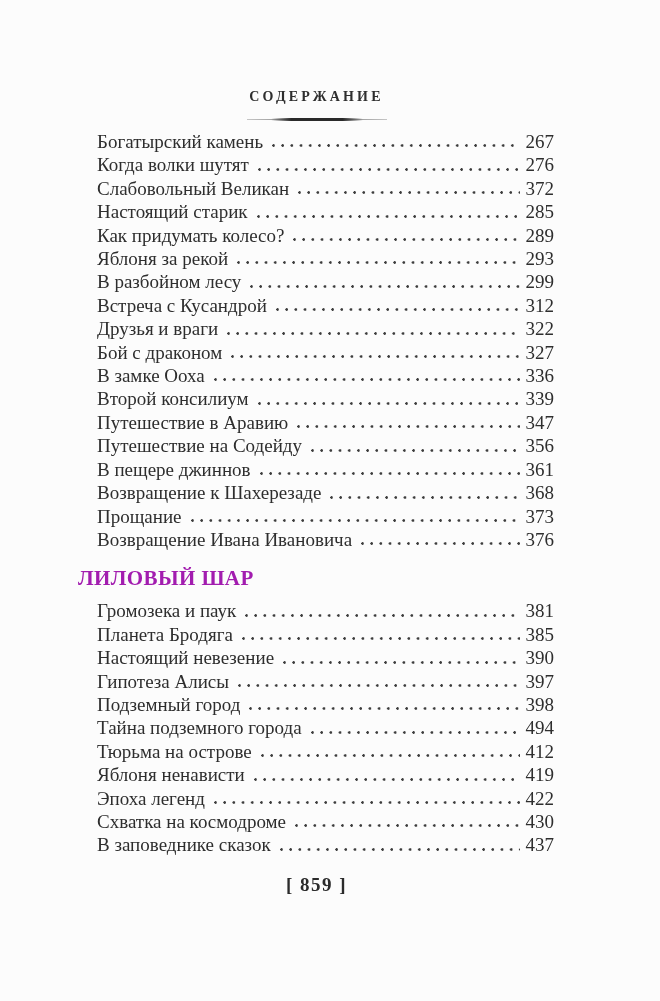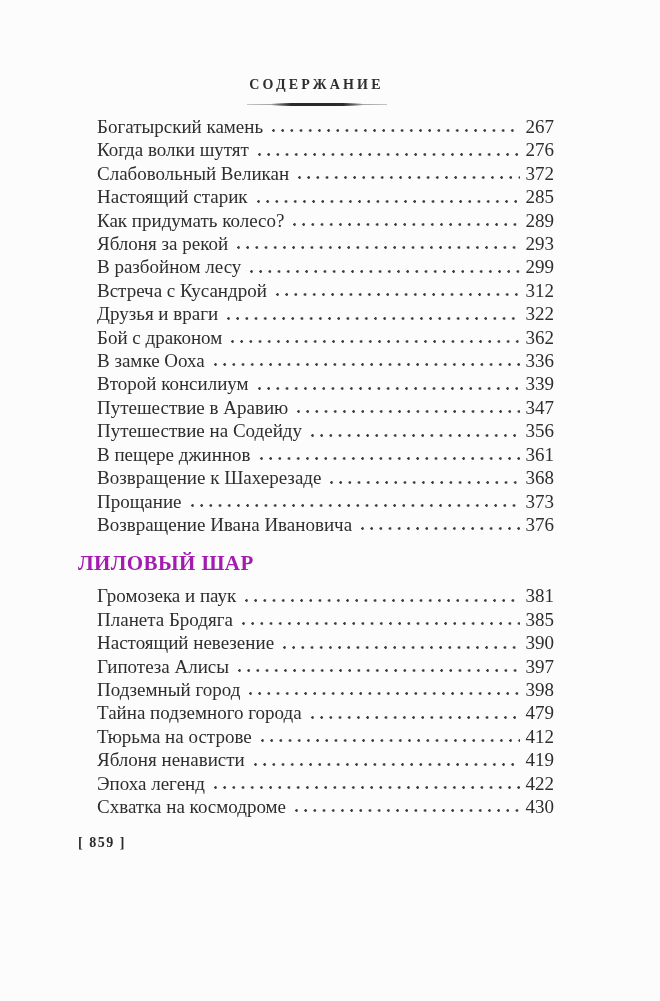--- a/index.html
+++ b/index.html
@@ -14,21 +14,21 @@
     width:660px;height:1001px;
     background:var(--background);
     color:var(--text);
     font-family:"Liberation Serif","DejaVu Serif",serif;
     overflow:hidden;
   }
   .page{position:relative;width:660px;height:1001px;}
   .content{position:absolute;left:78px;top:0;width:477px;}
 
   .page-title{
-    margin:0;
+    margin:12px;
     padding-top:77px;
     text-align:center;
     font-size:14px;
     font-weight:700;
     letter-spacing:3.2px;
     color:var(--text);
   }
   .divider{
     position:relative;
     width:140px;height:5px;
@@ -70,22 +70,22 @@
     margin:0 6px 6px 9px;
     background-image:radial-gradient(circle at 1.5px 1.5px,var(--dot) 1.05px,rgba(0,0,0,0) 1.55px);
     background-size:9.2px 3px;
     background-repeat:repeat-x;
     background-position:0 0;
   }
   .row .n{flex:0 0 auto;}
 
   .folio{
     margin-top:17px;
-    text-align:left;
-    font-size:14px;
+    text-align:center;
+    font-size:19px;
     font-weight:700;
     letter-spacing:1.5px;
     color:#2b2b2b;
   }
 </style>
 </head>
 <body>
 
 <div class="page">
   <div class="content">
@@ -140,21 +140,21 @@
             <span class="n">312</span>
           </div>
           <div class="row">
             <span class="t">Друзья и враги</span>
             <span class="dots"></span>
             <span class="n">322</span>
           </div>
           <div class="row">
             <span class="t">Бой с драконом</span>
             <span class="dots"></span>
-            <span class="n">362</span>
+            <span class="n">327</span>
           </div>
           <div class="row">
             <span class="t">В замке Ооха</span>
             <span class="dots"></span>
             <span class="n">336</span>
           </div>
           <div class="row">
             <span class="t">Второй консилиум</span>
             <span class="dots"></span>
             <span class="n">339</span>
@@ -213,41 +213,46 @@
             <span class="n">397</span>
           </div>
           <div class="row">
             <span class="t">Подземный город</span>
             <span class="dots"></span>
             <span class="n">398</span>
           </div>
           <div class="row">
             <span class="t">Тайна подземного города</span>
             <span class="dots"></span>
-            <span class="n">479</span>
+            <span class="n">494</span>
           </div>
           <div class="row">
             <span class="t">Тюрьма на острове</span>
             <span class="dots"></span>
             <span class="n">412</span>
           </div>
           <div class="row">
             <span class="t">Яблоня ненависти</span>
             <span class="dots"></span>
             <span class="n">419</span>
           </div>
           <div class="row">
             <span class="t">Эпоха легенд</span>
             <span class="dots"></span>
             <span class="n">422</span>
           </div>
           <div class="row">
             <span class="t">Схватка на космодроме</span>
             <span class="dots"></span>
             <span class="n">430</span>
+          </div>
+          <div class="row">
+            <span class="t">В заповеднике сказок</span>
+            <span class="dots"></span>
+            <span class="n">437</span>
           </div>
         </section>
       </main>
 
     <footer>
       <div class="folio">[ 859 ]</div>
     </footer>
 
   </div>
 </div>

